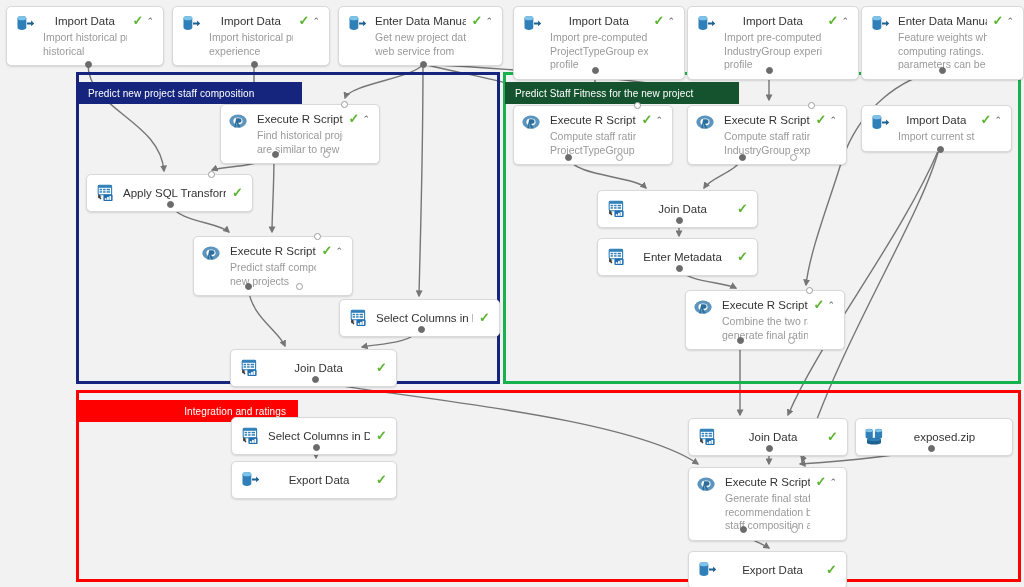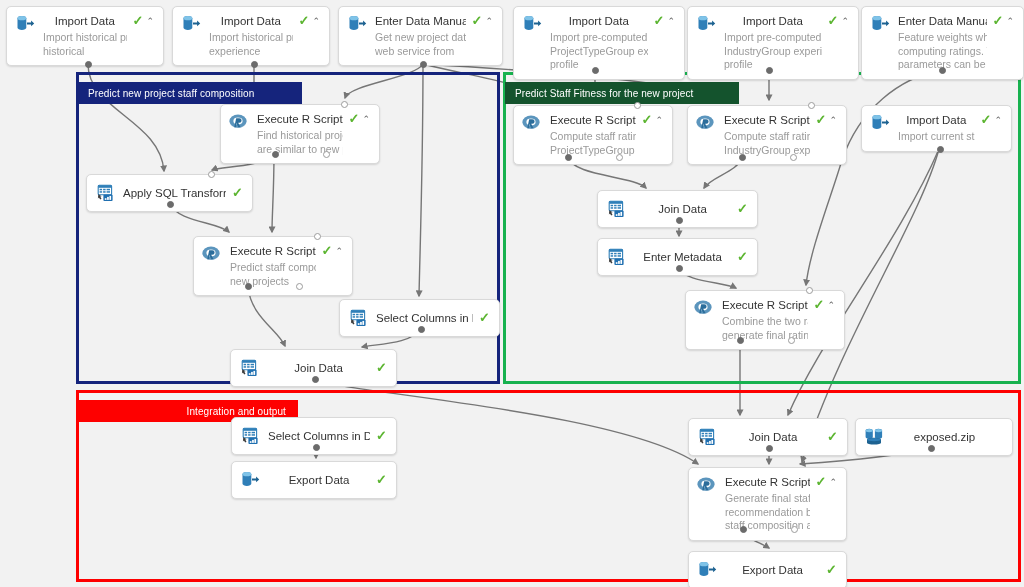--- a/index.html
+++ b/index.html
@@ -155,21 +155,21 @@
   </svg>
 
   <div id="groups-layer">
       <div class="group blue" style="left: 76px; top: 72px; width: 424px; height: 312px;">
         <div class="group-title" style="width: 224px;">Predict new project staff composition</div>
       </div>
       <div class="group green" style="left: 503px; top: 72px; width: 518px; height: 312px;">
         <div class="group-title" style="width: 234px;">Predict Staff Fitness for the new project</div>
       </div>
       <div class="group red" style="left: 76px; top: 390px; width: 945px; height: 192px;">
-        <div class="group-title" style="width: 220px;">Integration and output</div>
+        <div class="group-title" style="width: 220px;">Integration and ratings</div>
       </div>
     </div>
   <div id="nodes-layer">
       <div class="node" style="left: 6px; top: 6px; width: 158px; min-height: 58px;">
         <span class="icon"><svg viewBox="0 0 20 20" width="20" height="20">
             <path d="M2.5 4.2 c0-1.2 2-2.1 4.4-2.1 s4.4 .9 4.4 2.1 v9.6 c0 1.2-2 2.1-4.4 2.1 s-4.4-.9-4.4-2.1 z" fill="#2f7fb8"></path>
             <ellipse cx="6.9" cy="4.2" rx="4.4" ry="2.1" fill="#7fc3e8"></ellipse>
             <path d="M12 8.4 h4.1 v-1.9 l3.1 2.9 -3.1 2.9 v-1.9 h-4.1 z" fill="#1d6291"></path>
           </svg></span>
         <div class="body">

